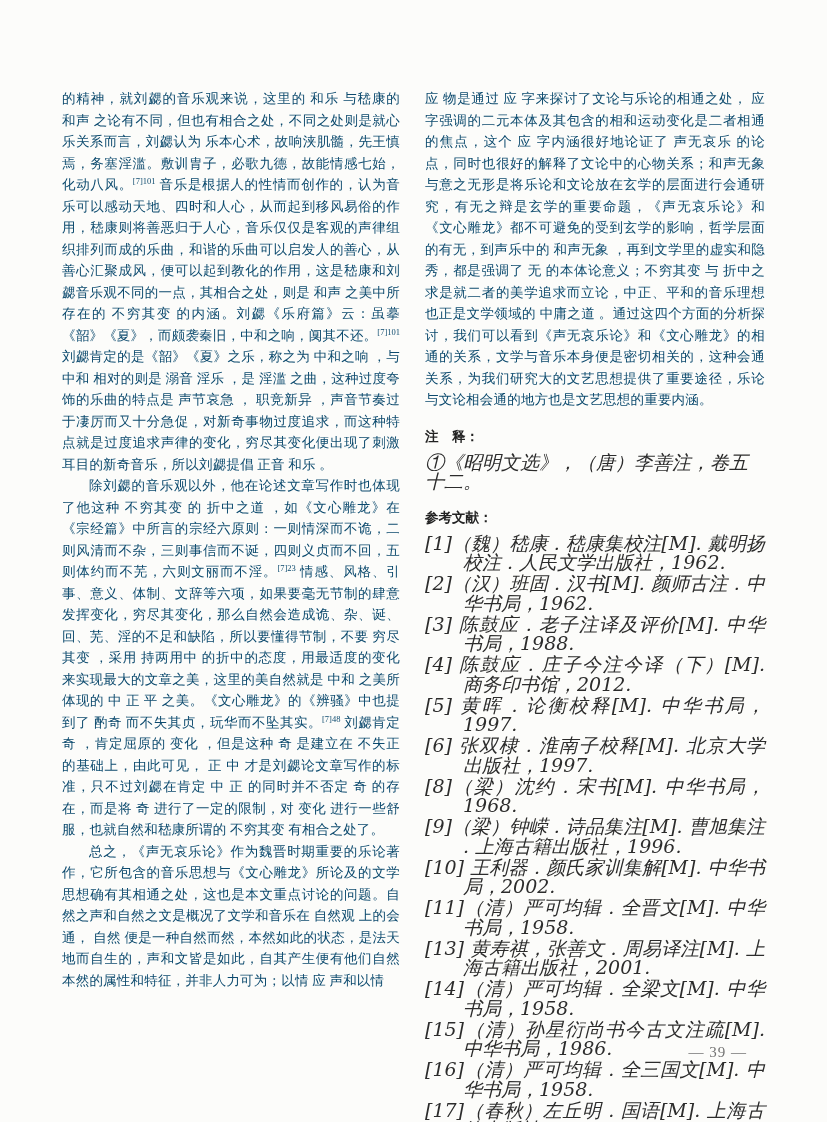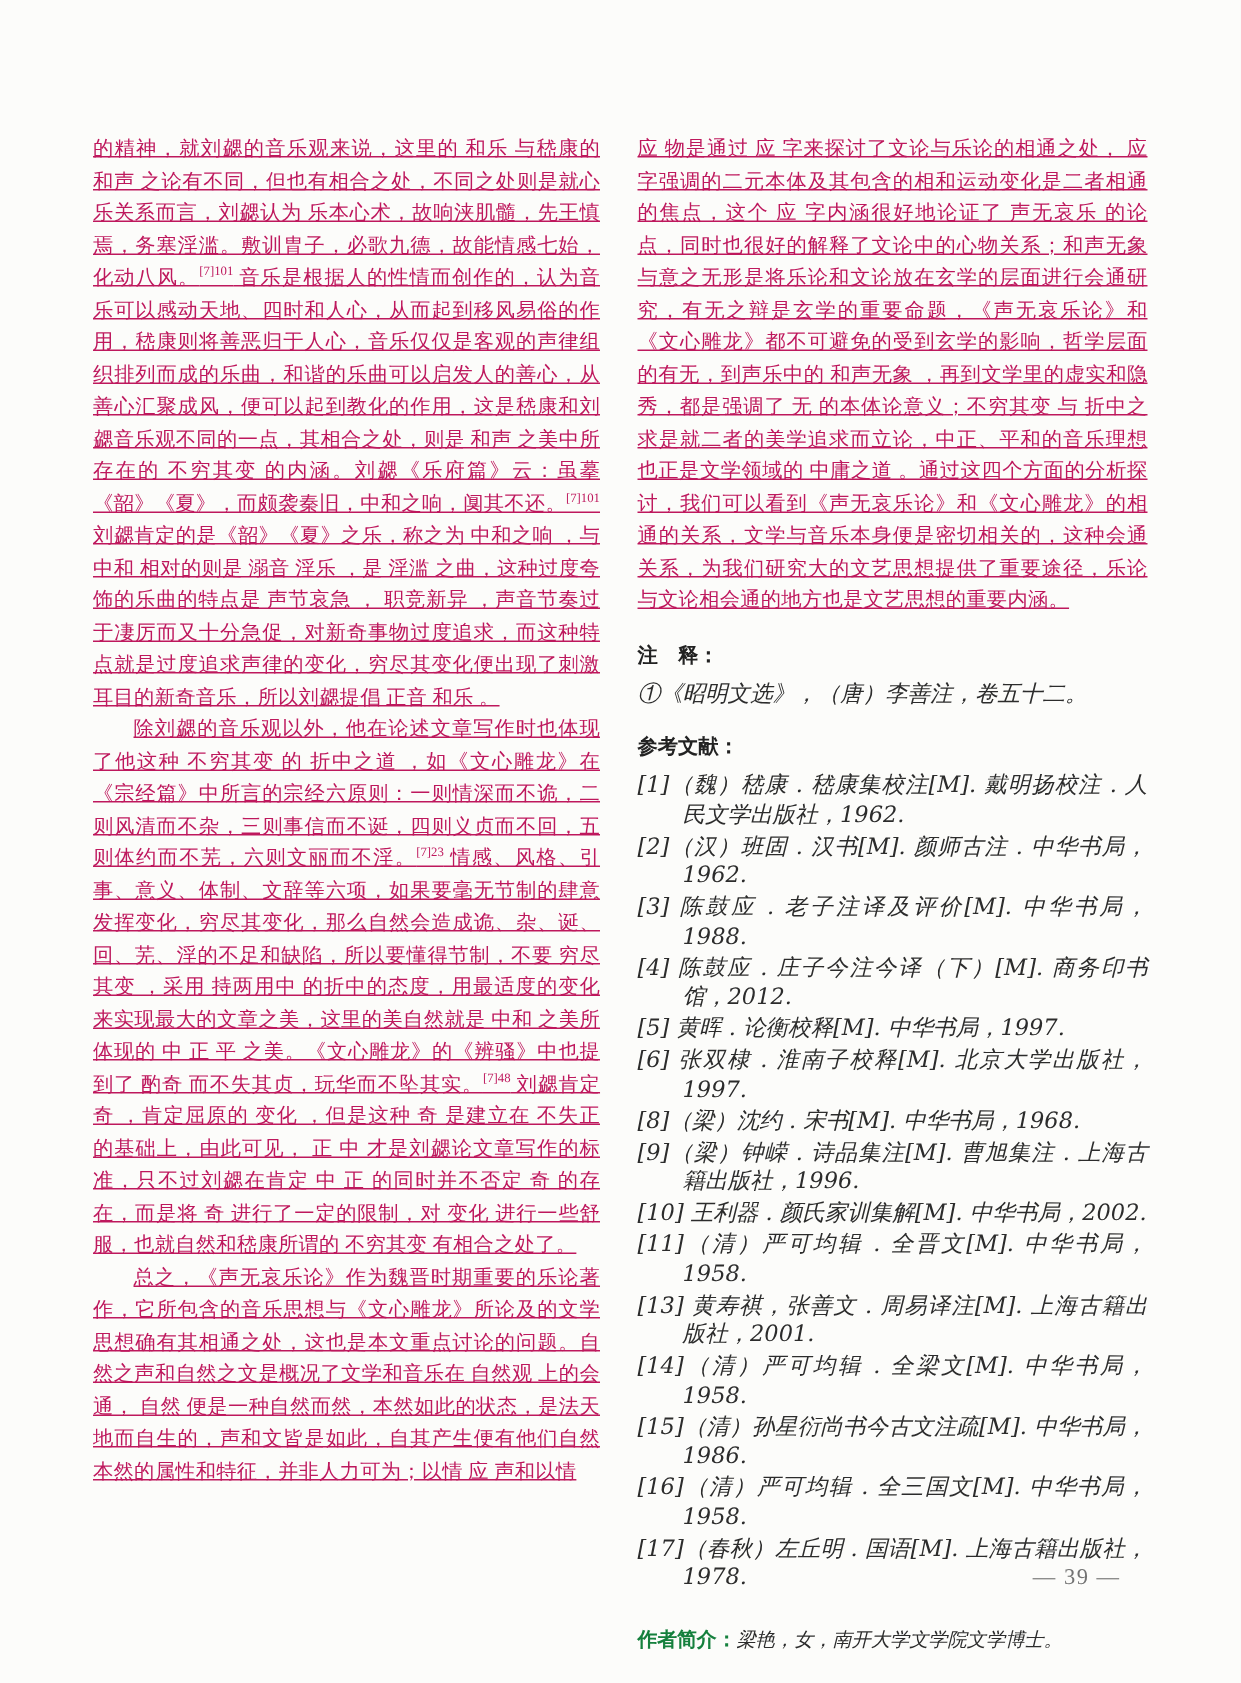--- a/index.html
+++ b/index.html
@@ -24,42 +24,41 @@
   .col-right { left: 425px; width: 340px; }
 
   .body-para {
     margin: 0;
     font-family: "Liberation Serif", "DejaVu Serif", serif;
     font-size: 13.5px;
     line-height: 21.5px;
     text-align: justify;
     text-justify: inter-ideograph;
     letter-spacing: 0.2px;
-    color: #be185d;
-    text-decoration: underline;
+    color: #0c4a6e;
   }
   .body-para.indent { text-indent: 2em; }
   .body-para sup {
     font-size: 8.5px;
     line-height: 0;
     vertical-align: super;
     letter-spacing: 0;
   }
 
   .section-heading {
     margin: 17px 0 7px 0;
     font-family: Liberation Sans, sans-serif;
     font-weight: bold;
     font-size: 13.5px;
     color: #222222;
   }
   .kai-text {
     font-family: "DejaVu Serif", "Liberation Serif", serif;
     font-style: italic;
-    font-size: 15px;
+    font-size: 19px;
     line-height: 19.5px;
     color: #2c2c2c;
   }
   .note-item { margin: 0; }
   .ref-list { margin: 0; }
   .ref-item {
     margin: 0 0 1.5px 0;
     padding-left: 2em;
     text-indent: -2em;
     text-align: justify;

